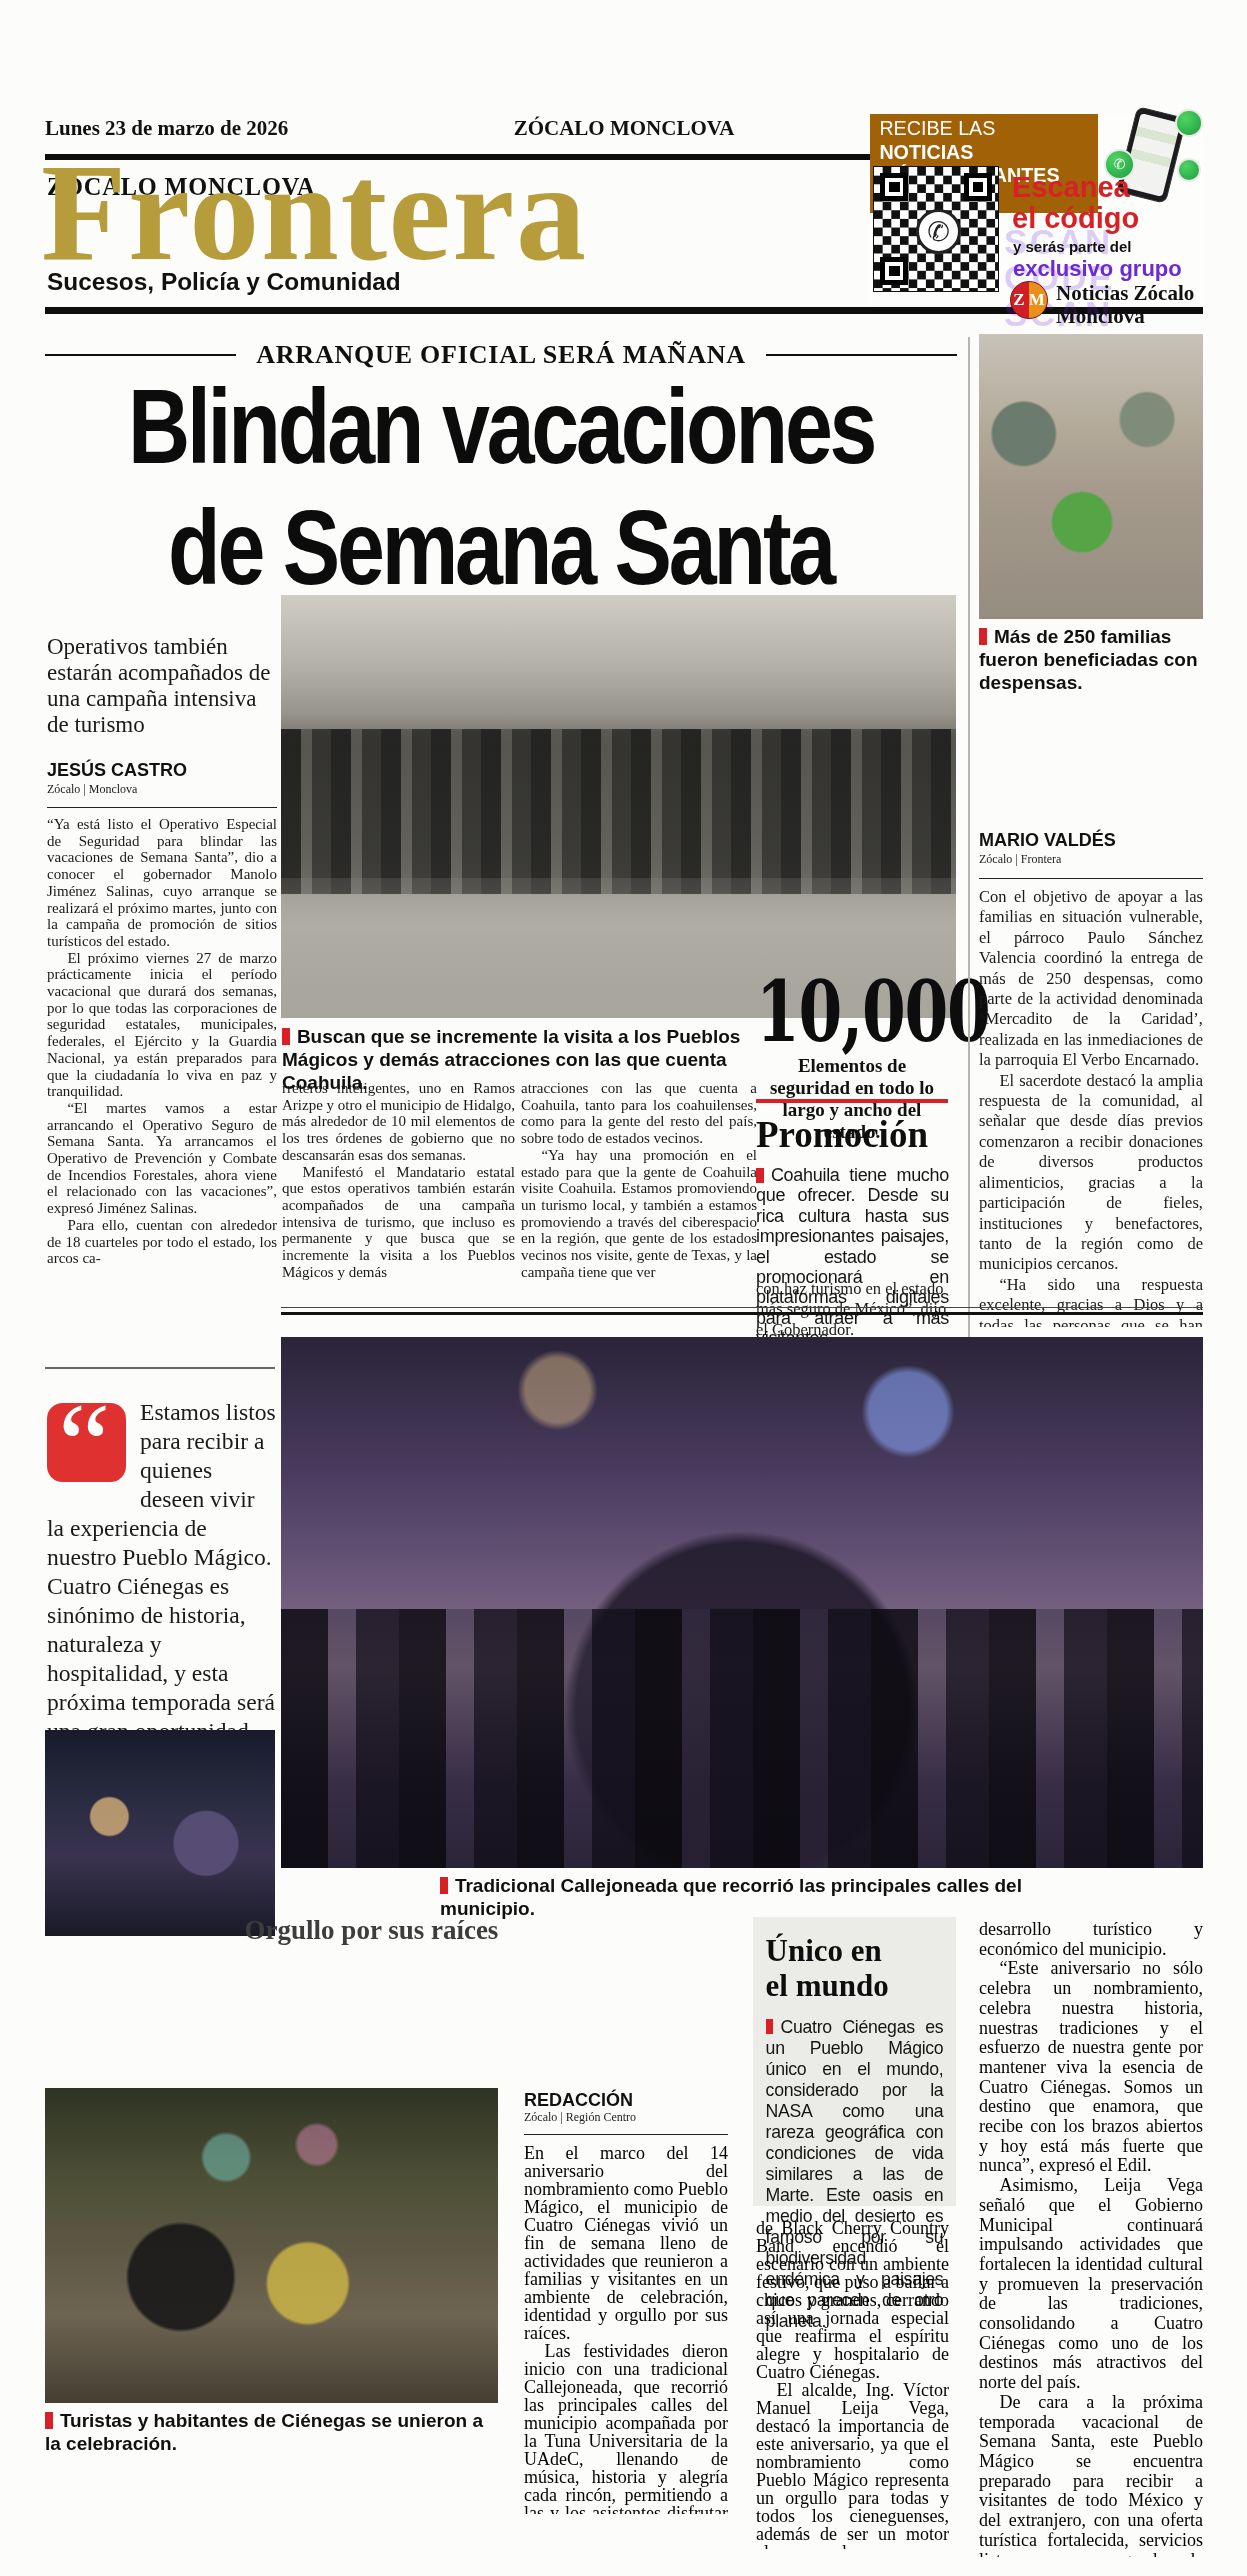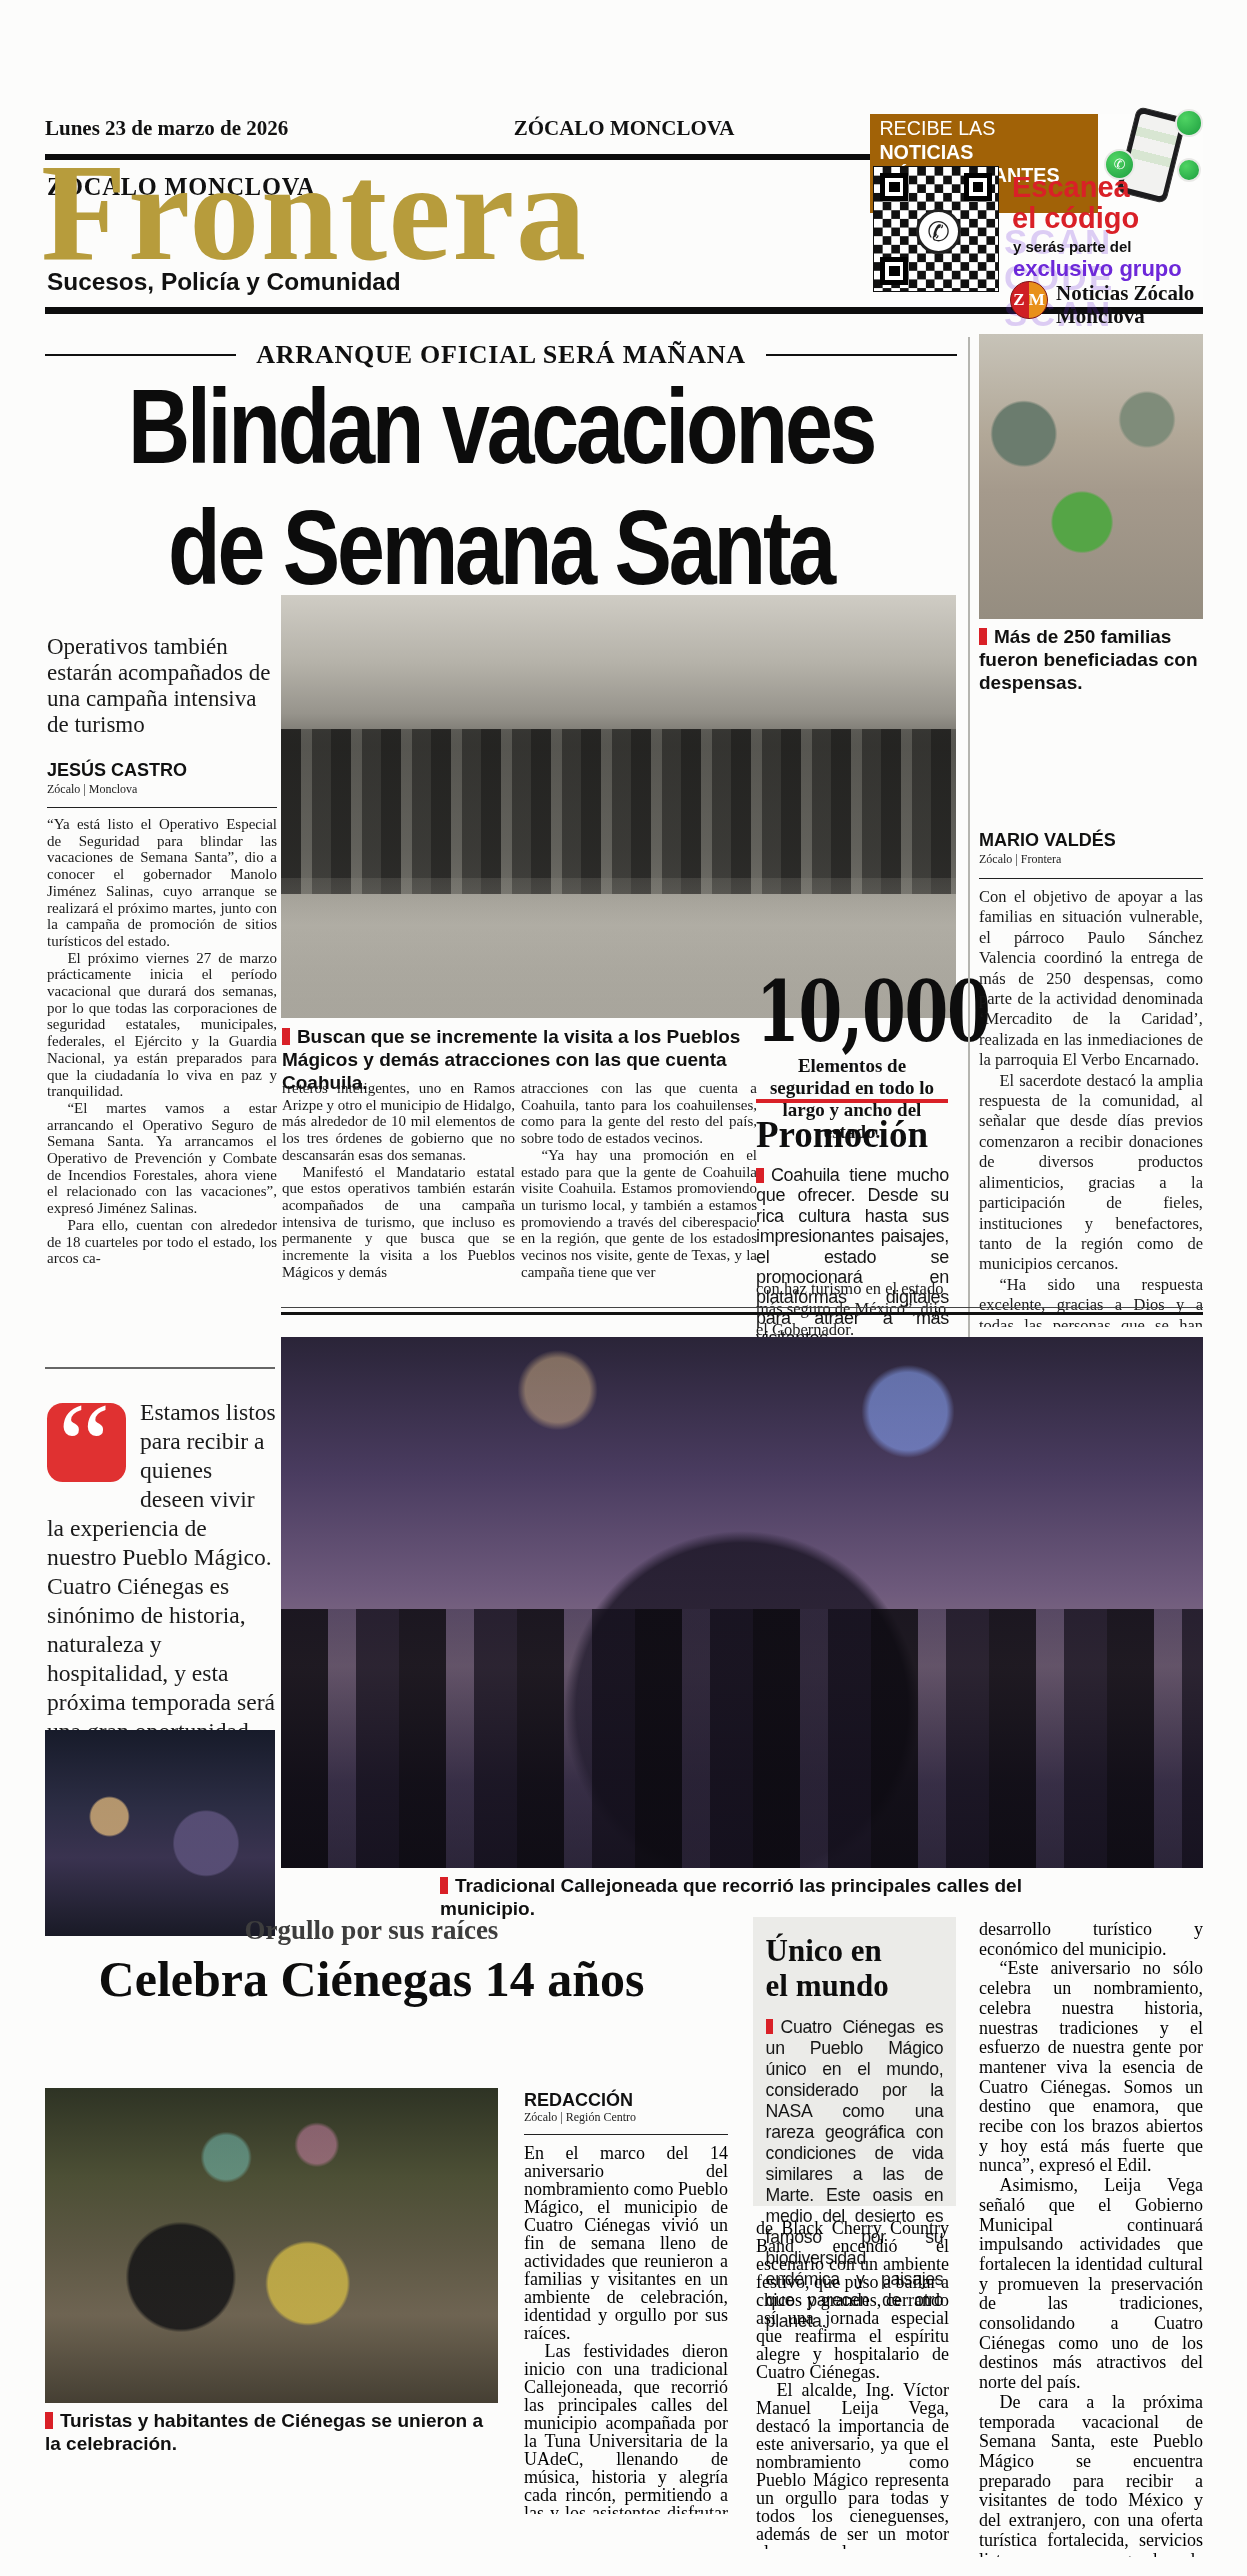--- a/index.html
+++ b/index.html
@@ -246,21 +246,20 @@
       radial-gradient(circle at 50% 70%, rgba(25,20,35,.8) 0 28%, transparent 30%),
       linear-gradient(180deg,#2a2438 0%,#4a3c60 26%,#6e5a7c 48%,#8a7488 62%,#3a3049 84%,#241f31 100%);">
     <div class="abs" style="left:0;bottom:0;width:922px;height:259px;background:
         repeating-linear-gradient(90deg,rgba(12,10,16,.85) 0 47px,rgba(52,44,66,.45) 47px 75px,rgba(20,16,28,.8) 75px 118px);"></div>
   </div>
   <div class="caption abs" style="left:440px;top:1874px;width:629px;">
     <span class="cap-mark"></span><span>Tradicional Callejoneada que recorrió las principales calles del municipio.</span>
   </div>
 
   <div class="kicker2 abs" style="left:45px;top:1915px;width:653px;">Orgullo por sus raíces</div>
-  <div class="hl2 abs" style="left:45px;top:1949px;width:653px;">Celebra Ciénegas 14 años</div>
 
   <div class="unico-box abs" style="left:753px;top:1917px;width:203px;height:289px;box-sizing:border-box;padding:15.7px 12.6px;">
     <div class="unico-head">
       <span>Único en</span><br>
       <span>el mundo</span>
     </div>
     <div class="unico-body" style="margin-top:14px;">
       <span class="cap-mark" style="height:15px;"></span><span>Cuatro Ciénegas es un Pueblo Mágico único en el mundo, considerado por la NASA como una rareza geográfica con condiciones de vida similares a las de Marte. Este oasis en medio del desierto es famoso por su biodiversidad endémica y paisajes que parecen de otro planeta.</span>
     </div>
   </div>

